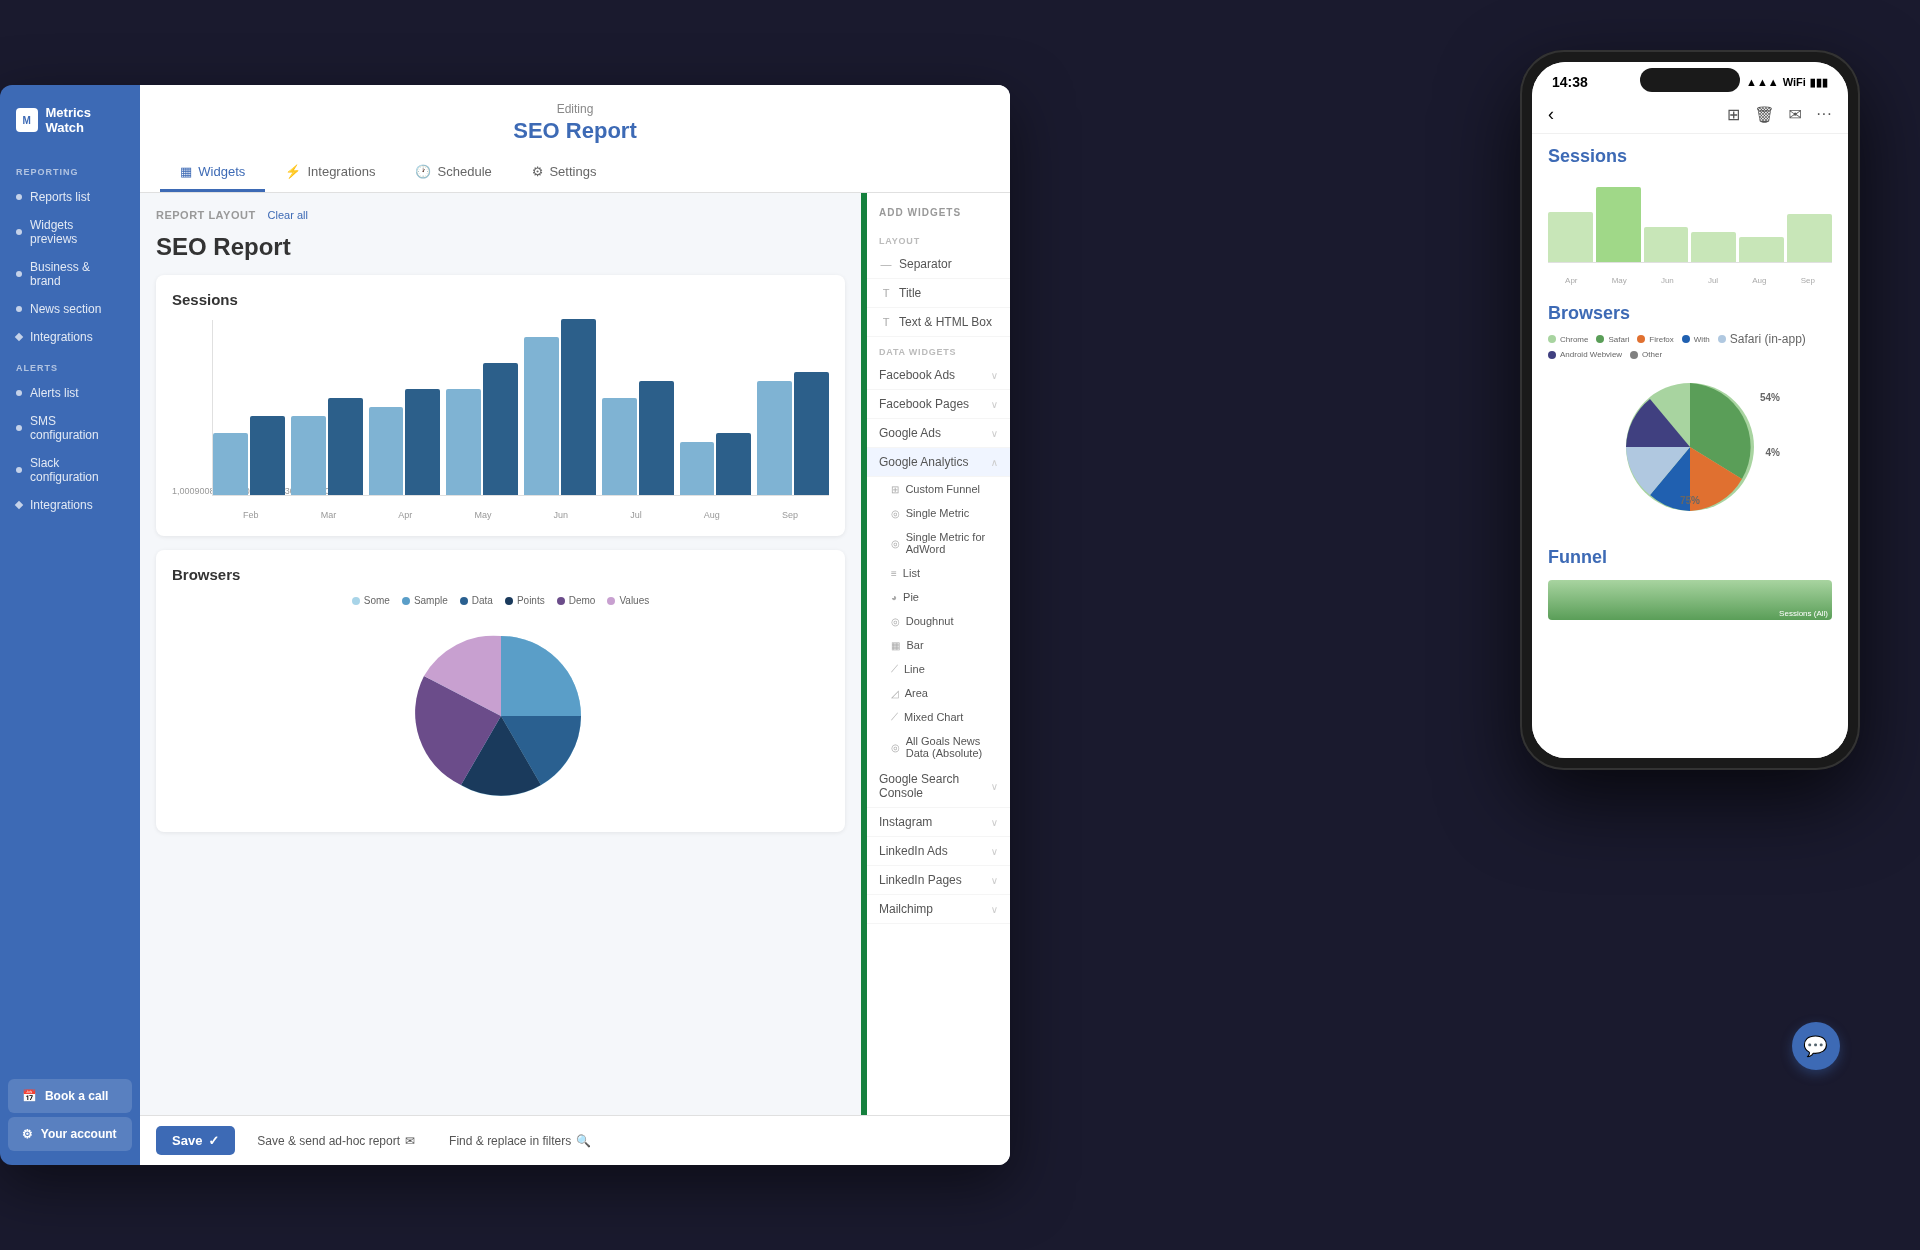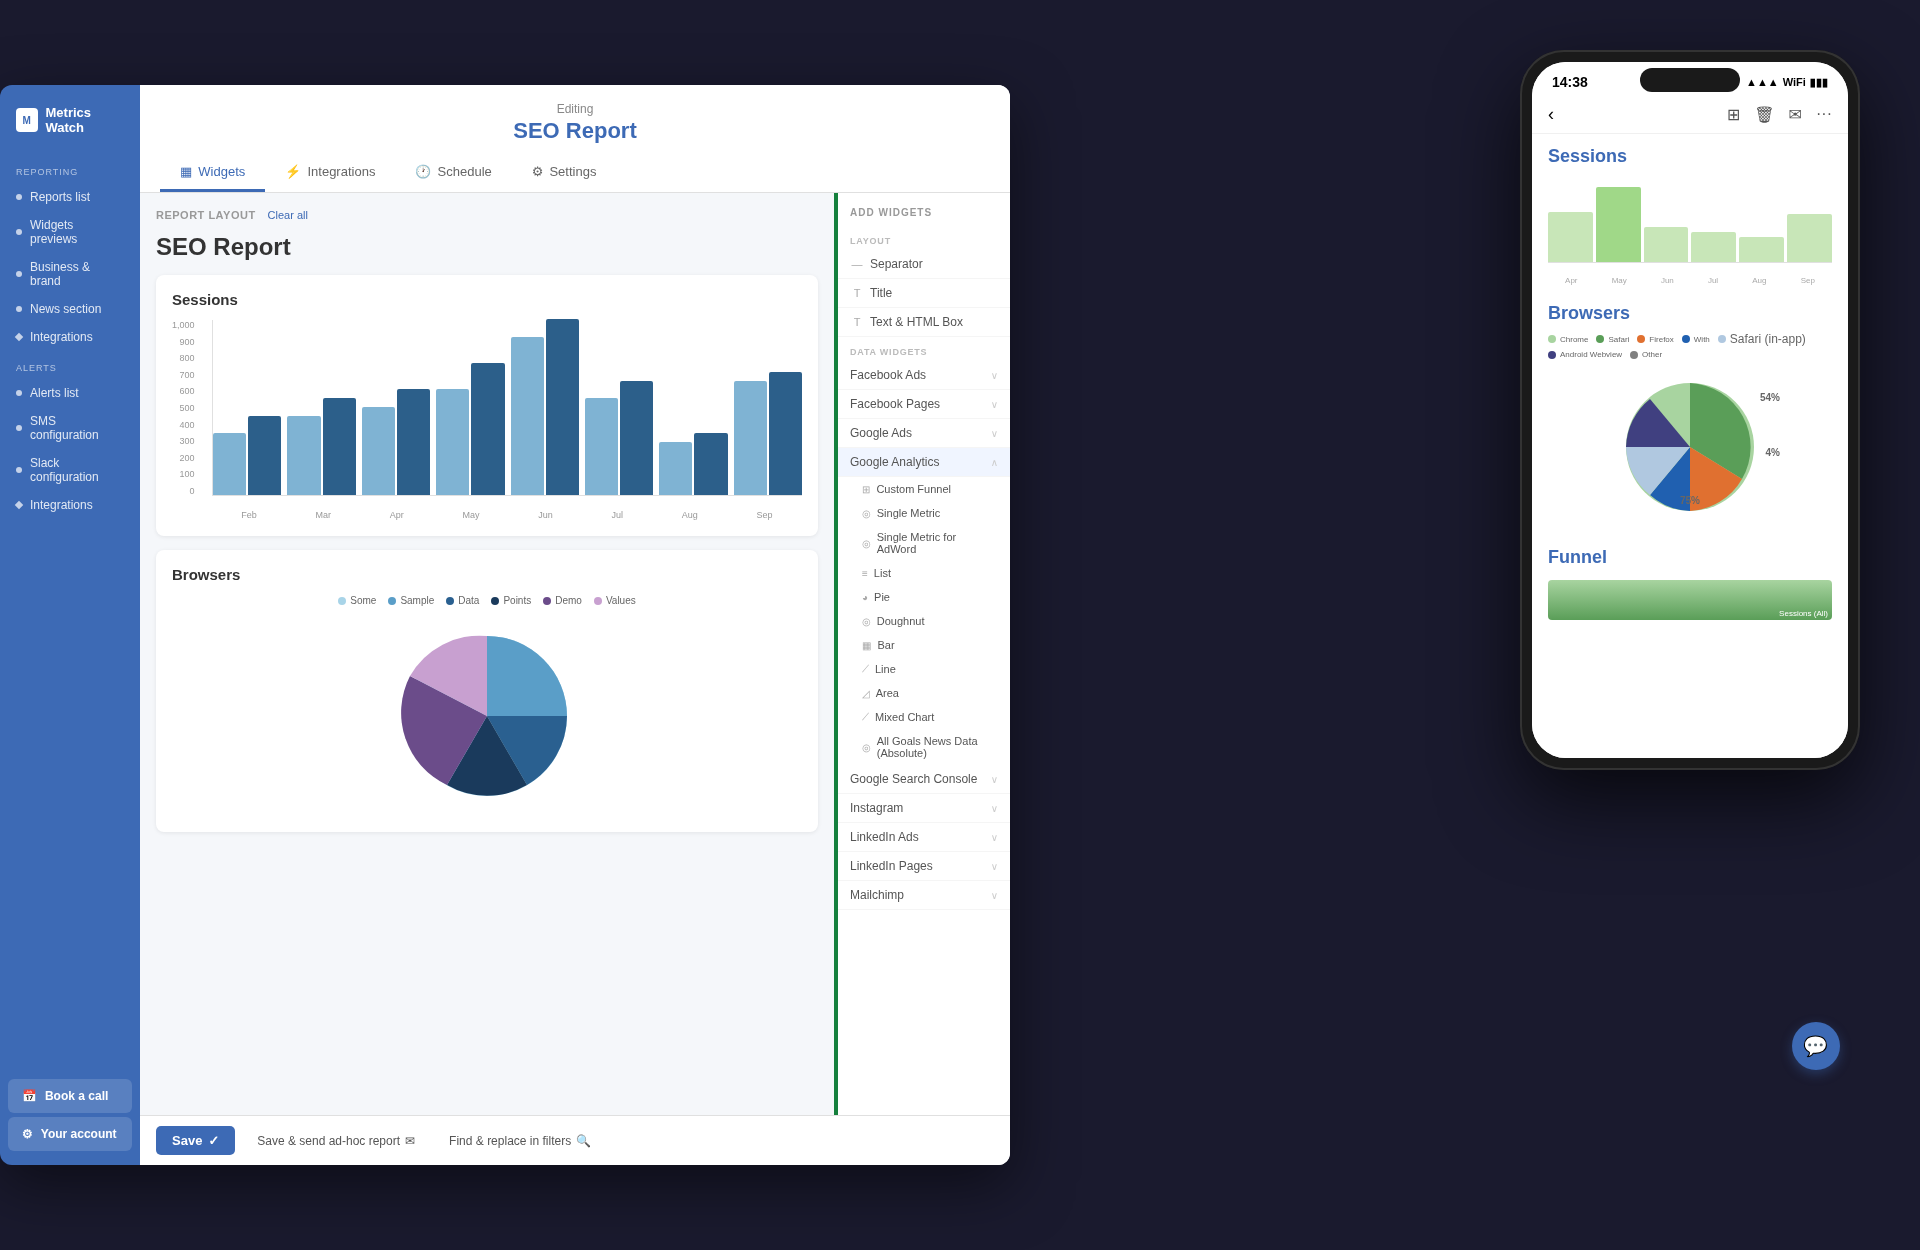--- a/index.html
+++ b/index.html
@@ -58,21 +58,21 @@
       align-items: center;
       justify-content: center;
       color: #3d6ab5;
       font-size: 10px;
       font-weight: bold;
     }
 
     .sidebar-section-label {
       color: rgba(255,255,255,0.6);
       font-size: 9px;
-      font-weight: 400;
+      font-weight: 700;
       letter-spacing: 1px;
       padding: 12px 16px 6px;
       text-transform: uppercase;
     }
 
     .sidebar-item {
       display: flex;
       align-items: center;
       gap: 8px;
       padding: 7px 16px;
@@ -259,21 +259,21 @@
     }
 
     .bar.dark { background: #2c5f8a; }
 
     .y-labels {
       position: absolute;
       left: 0;
       top: 0;
       height: calc(100% - 24px);
       display: flex;
-      flex-direction: column;
+      flex-direction: row;
       justify-content: space-between;
       align-items: flex-end;
       padding-right: 4px;
     }
 
     .y-label {
       font-size: 9px;
       color: #999;
     }
 
@@ -315,23 +315,23 @@
 
     .legend-dot {
       width: 8px;
       height: 8px;
       border-radius: 50%;
       flex-shrink: 0;
     }
 
     
     .widgets-panel {
-      width: 176px;
+      width: 149px;
       background: white;
-      border-left: 4px solid #15803d;
+      border-left: 6px solid #15803d;
       overflow-y: auto;
       flex-shrink: 0;
       padding-bottom: 20px;
     }
 
     .widgets-panel-header {
       font-size: 10px;
       font-weight: 700;
       color: #999;
       letter-spacing: 1px;

